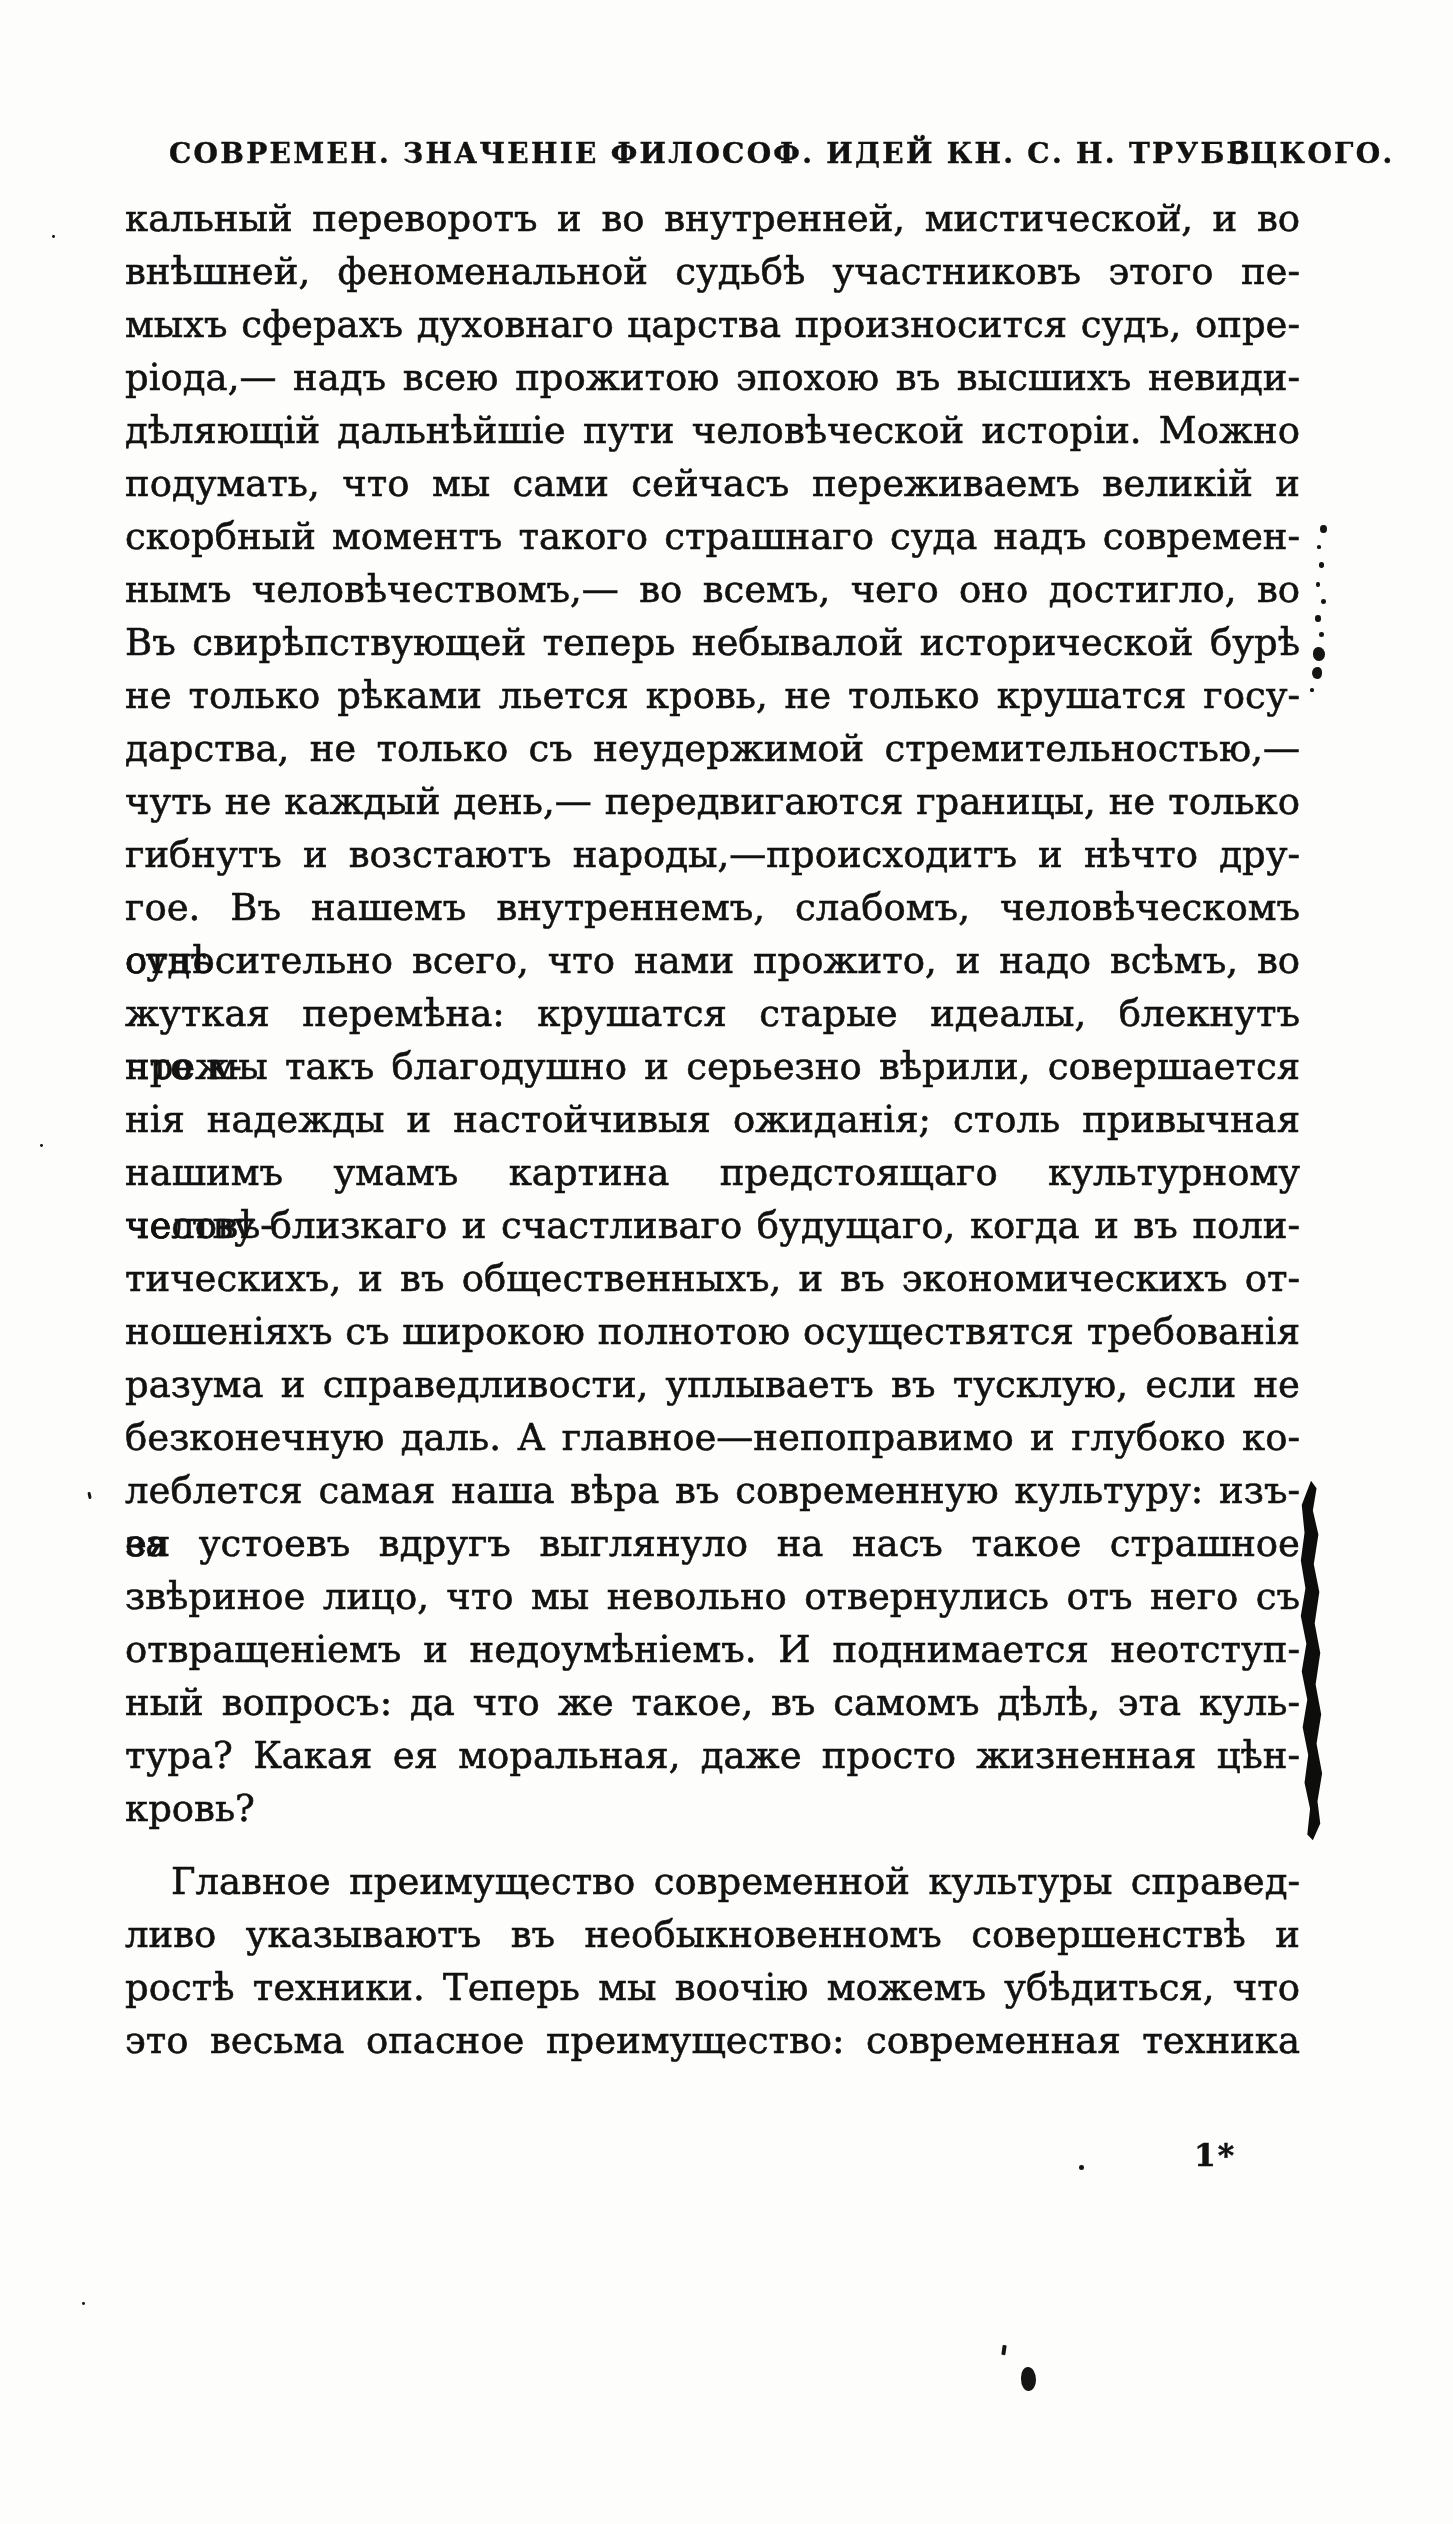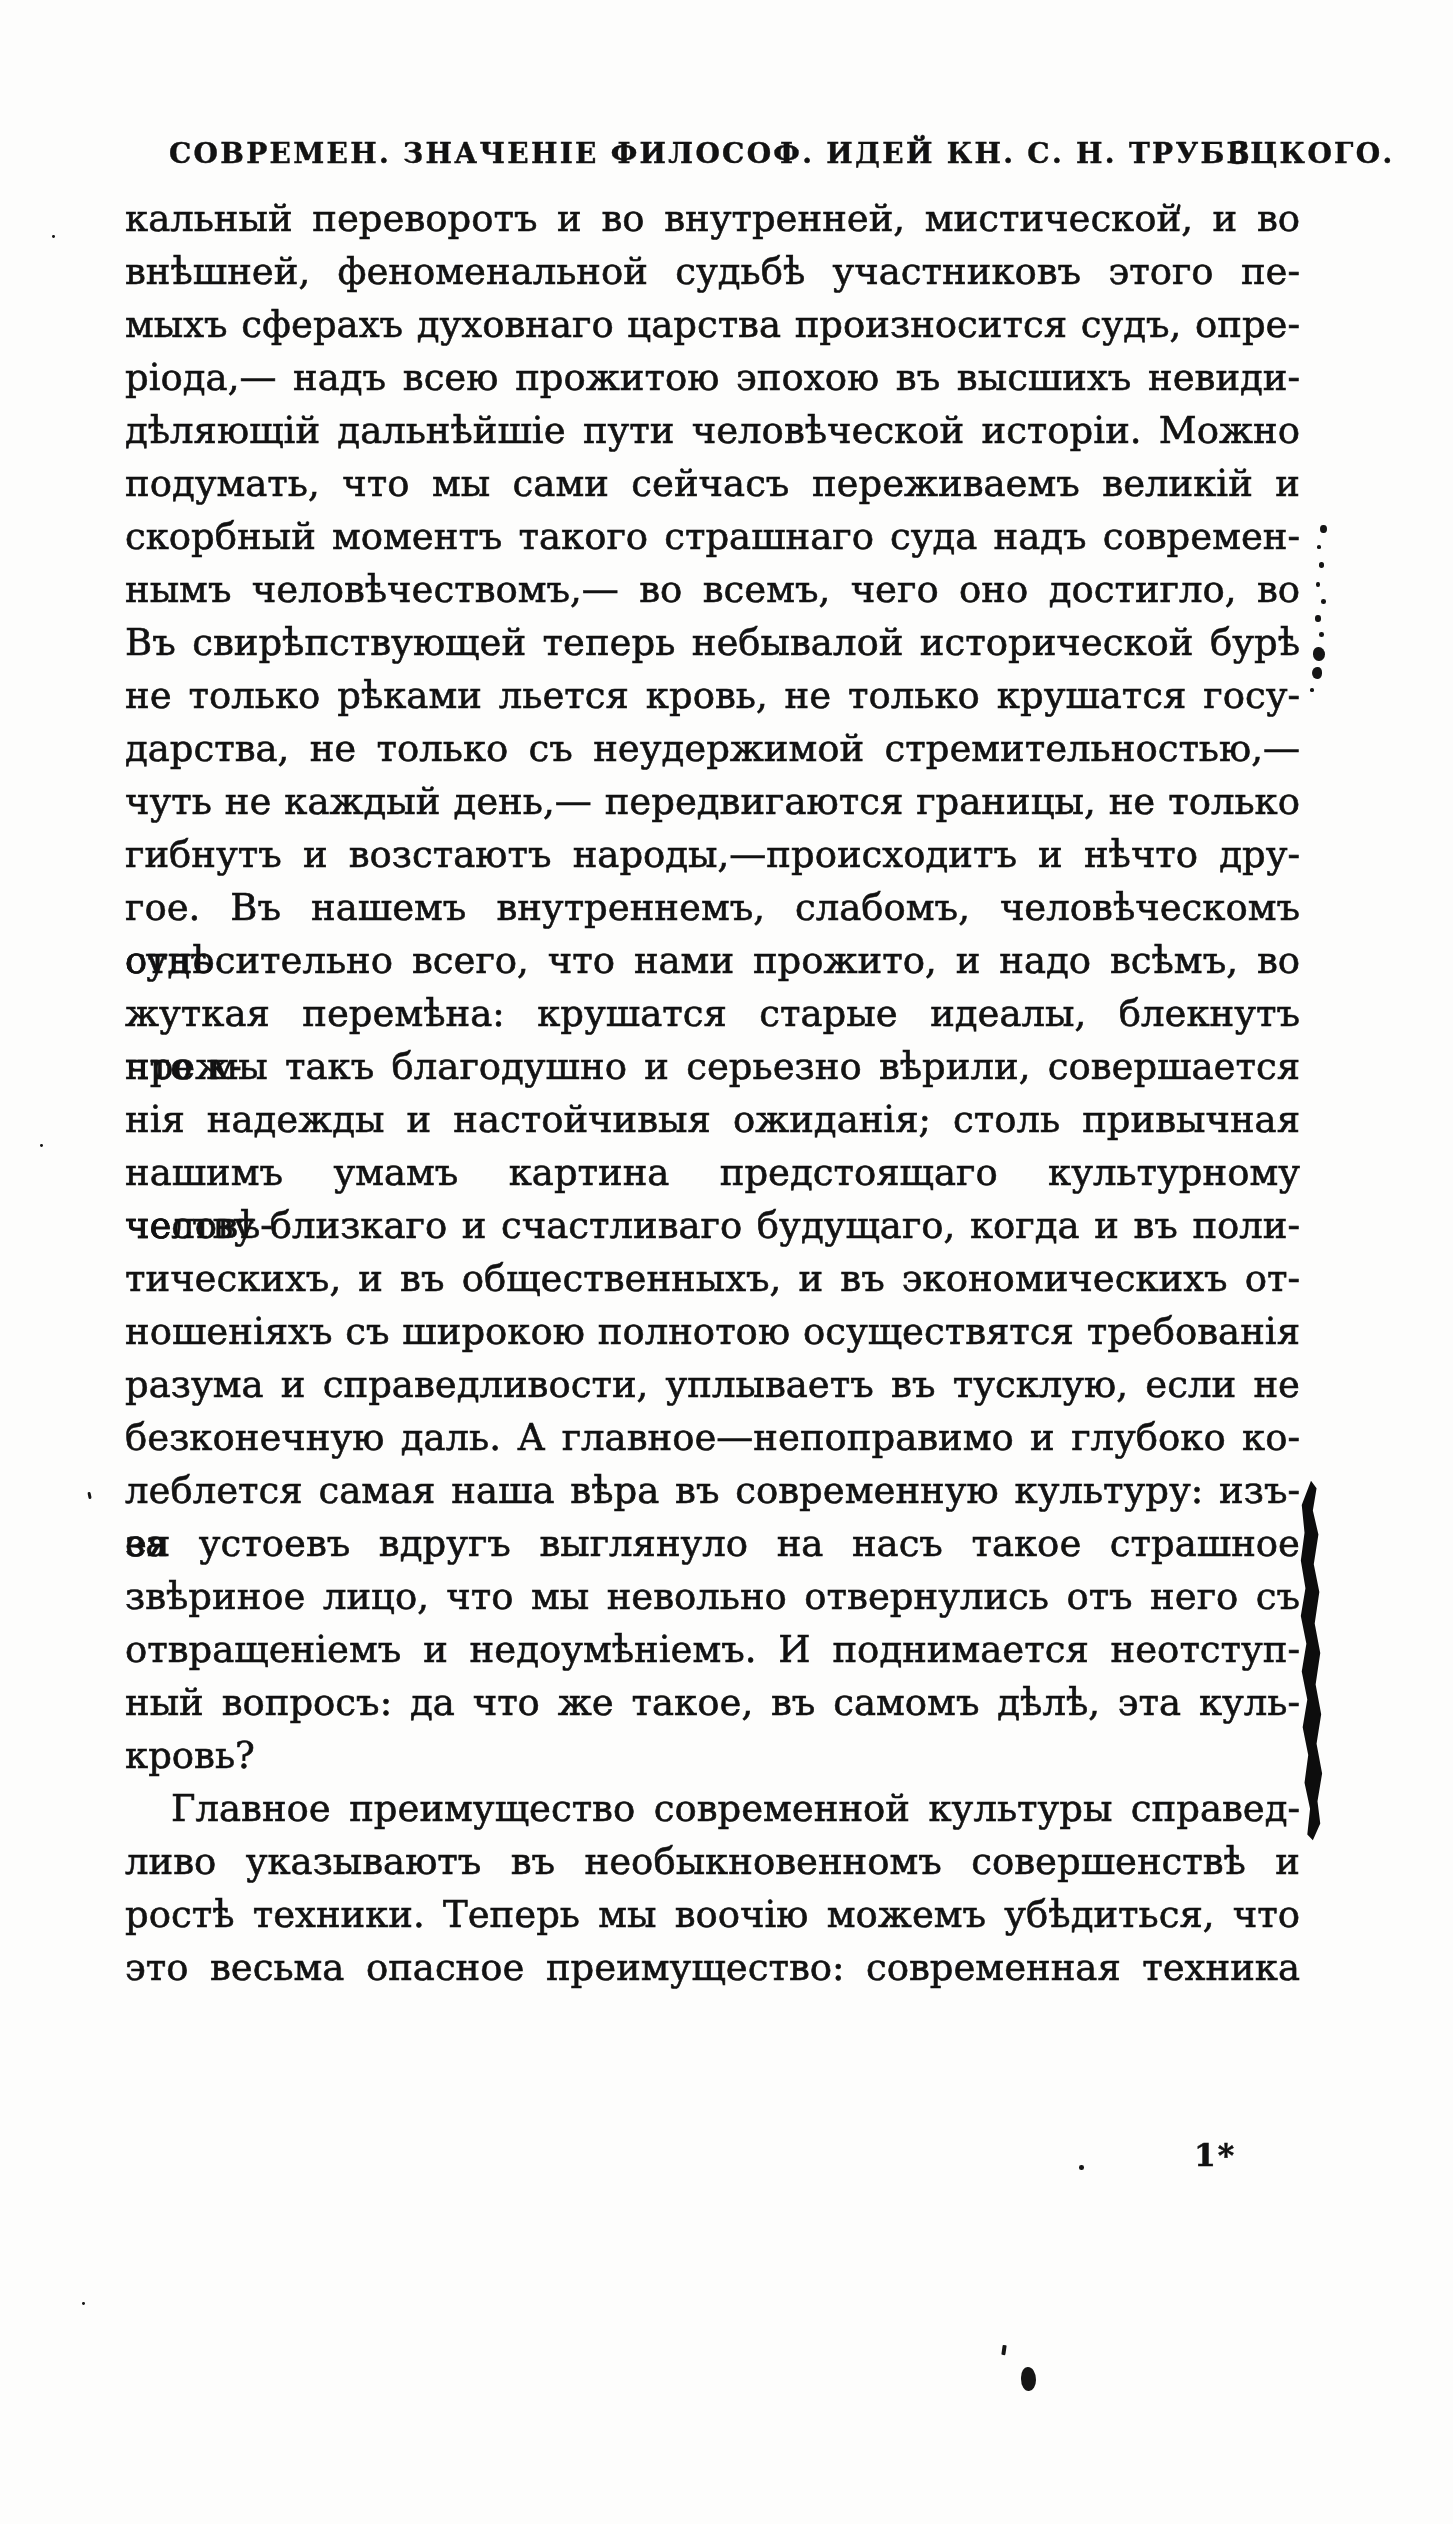--- a/index.html
+++ b/index.html
@@ -37,21 +37,21 @@
     width: 1175px;
     font-size: 37px;
     -webkit-text-stroke: 0.6px #121212;
   }
   .line {
     height: 53px;
     line-height: 53px;
     text-align: justify;
     text-align-last: justify;
   }
-  .line.indent { padding-left: 46px; }
+  .line.indent { padding-left: 46px; margin-top: 20px; }
   .line.last-short { text-align-last: left; }
 
   
   .footer-mark {
     position: absolute;
     left: 1194px;
     top: 2136px;
     font-size: 31.5px;
     font-weight: bold;
     letter-spacing: 1.9px;
@@ -97,20 +97,21 @@
         <div class="line">честву близкаго и счастливаго будущаго, когда и въ поли-</div>
         <div class="line">тическихъ, и въ общественныхъ, и въ экономическихъ от-</div>
         <div class="line">ношеніяхъ съ широкою полнотою осуществятся требованія</div>
         <div class="line">разума и справедливости, уплываетъ въ тусклую, если не</div>
         <div class="line">безконечную даль. А главное—непоправимо и глубоко ко-</div>
         <div class="line">леблется самая наша вѣра въ современную культуру: изъ-за</div>
         <div class="line">ея устоевъ вдругъ выглянуло на насъ такое страшное</div>
         <div class="line">звѣриное лицо, что мы невольно отвернулись отъ него съ</div>
         <div class="line">отвращеніемъ и недоумѣніемъ. И поднимается неотступ-</div>
         <div class="line">ный вопросъ: да что же такое, въ самомъ дѣлѣ, эта куль-</div>
+        <div class="line">тура? Какая ея моральная, даже просто жизненная цѣн-</div>
         <div class="line last-short">кровь?</div>
       </div>
       <div>
         <div class="line indent">Главное преимущество современной культуры справед-</div>
         <div class="line">ливо указываютъ въ необыкновенномъ совершенствѣ и</div>
         <div class="line">ростѣ техники. Теперь мы воочію можемъ убѣдиться, что</div>
         <div class="line">это весьма опасное преимущество: современная техника</div>
       </div>
     </div>
 

